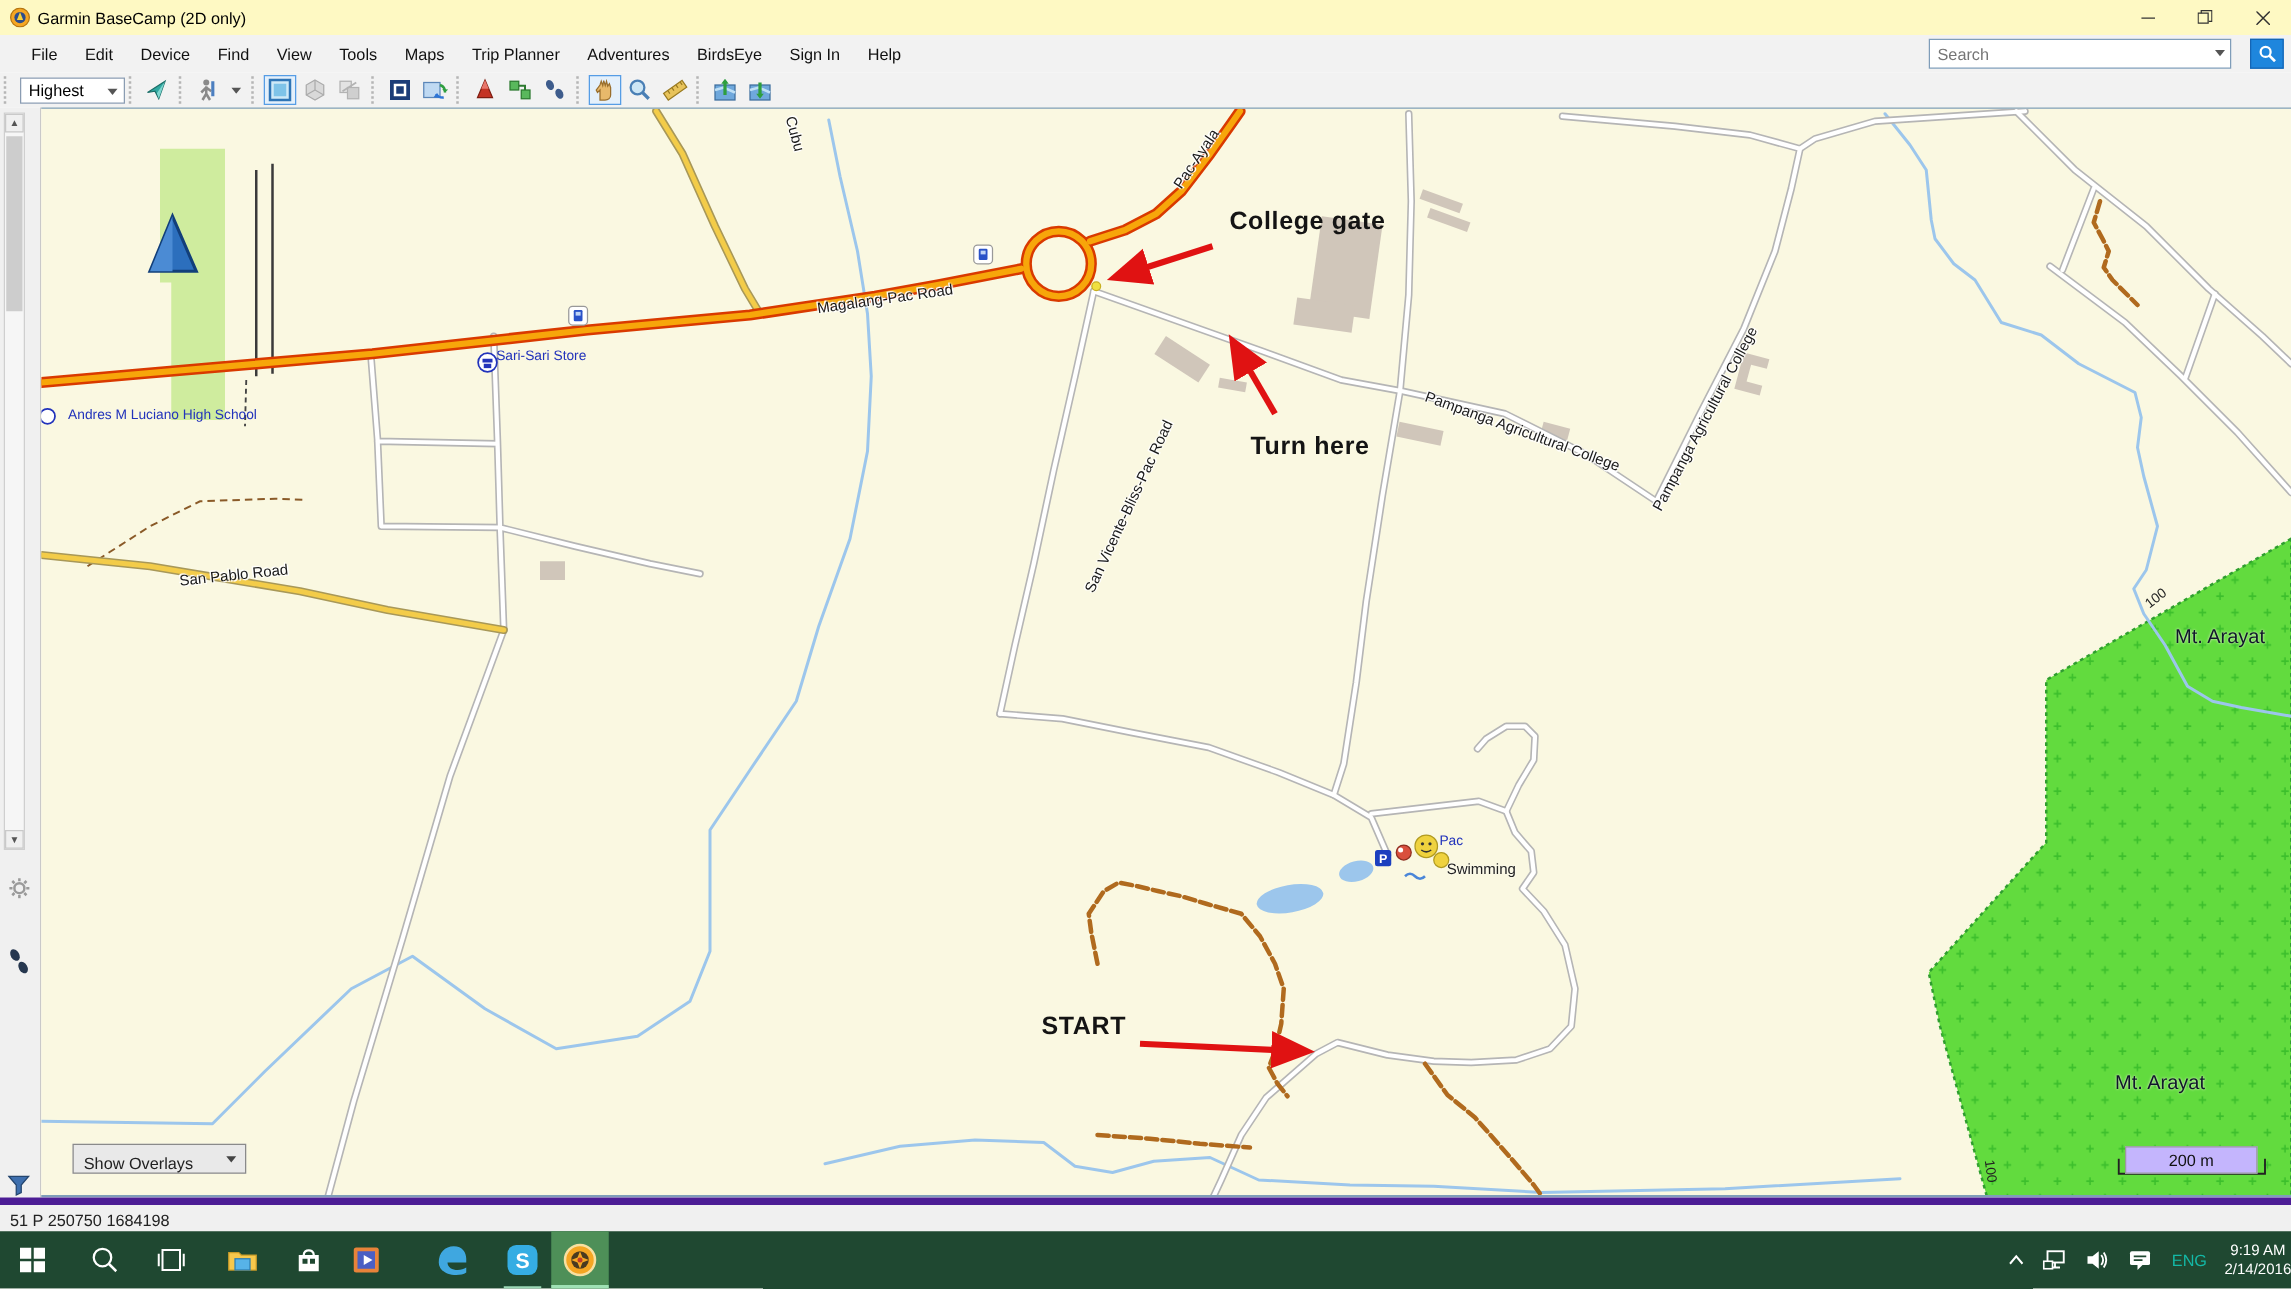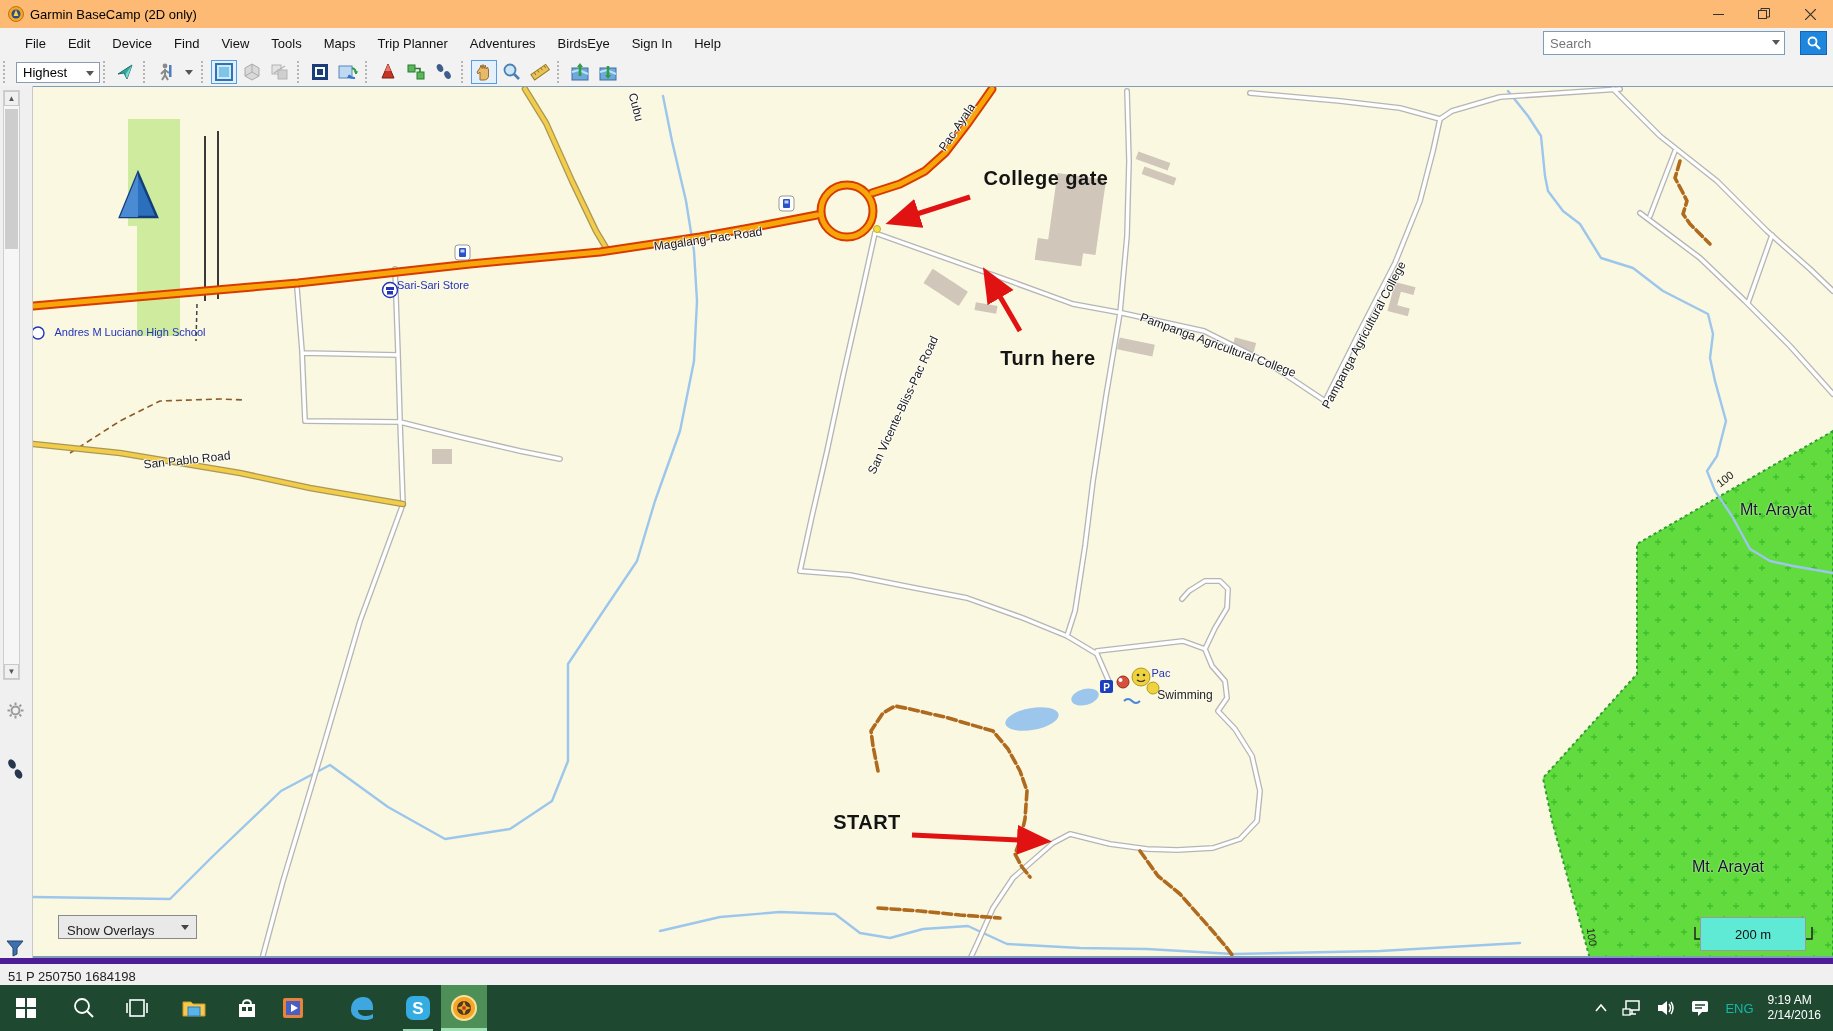--- a/index.html
+++ b/index.html
@@ -1,21 +1,21 @@
 <!DOCTYPE html>
 <html><head>
 <meta charset="utf-8">
 <style>
   * { margin:0; padding:0; box-sizing:border-box; }
   html,body { width:1833px; height:1031px; overflow:hidden; }
   body { font-family:"Liberation Sans", sans-serif; }
   .screen { position:relative; width:1833px; height:1031px; background:#FFF; overflow:hidden; }
 
   
-  .titlebar { position:absolute; left:0; top:0; width:1833px; height:28px; background:#fdba74;text-decoration:underline; }
+  .titlebar { position:absolute; left:0; top:0; width:1833px; height:28px; background:#fef9c3;text-decoration:underline; }
   .titlebar .app-title { position:absolute; left:30px; top:7px; font-size:13px; color:#000; }
   .app-icon { position:absolute; left:8px; top:6px; width:16px; height:16px; }
   .winbtn { position:absolute; top:0; width:46px; height:28px; display:flex; align-items:center; justify-content:center; color:#333; font-size:13px; }
   .winbtn svg { display:block; }
 
   
   .menubar { position:absolute; left:0; top:28px; width:1833px; height:30px; background:#F2F2F2; display:flex; align-items:center; padding-left:14px; }
   .menu-item { font-size:13px; color:#111; padding:5px 11px; white-space:nowrap; }
   .searchwrap { position:absolute; top:31px; right:3px; height:24px; }
   .search-input { position:absolute; right:45px; top:0; width:242px; height:24px; border:1px solid #7F9DB9; background:#FFF; font-size:13px; padding:0 20px 0 6px; color:#7f1d1d; font-family:"Liberation Sans",sans-serif; }
@@ -46,35 +46,35 @@
   .map-label { position:absolute; white-space:nowrap; transform:translate(-50%,-50%); }
   .lbl-road { font-size:12px; color:#1A1A1A; text-shadow:0 0 2px #FFF, 0 0 2px #FFF, 1px 1px 0 #FFF, -1px -1px 0 #FFF; }
   .lbl-terrain { font-size:16px; color:#0f172a; text-shadow:0 0 2px #FAF8E1;margin-top:32px; }
   .lbl-contour { font-size:11px; color:#222; }
   .lbl-poi-blue { font-size:11px; color:#2233BB; }
   .lbl-poi-dark { font-size:12px; color:#222; text-shadow:0 0 2px #FFF; }
   .lbl-annotation { font-size:20px; font-weight:bold; color:#141414; letter-spacing:0.5px; }
 
   .show-overlays { position:absolute; left:25px; top:828px; width:139px; height:24px; background:#E9E9E9; border:1px solid #8A8A8A; font-size:13px; color:#222; display:flex; align-items:flex-end; padding-left:8px; }
   .show-overlays .caret { position:absolute; right:7px; top:9px; width:0; height:0; border-left:4px solid transparent; border-right:4px solid transparent; border-top:5px solid #444; }
-  .scalebox { position:absolute; left:1667px; top:830px; width:106px; height:34px; background:#5eead4; border:1px solid #9A9A9A; font-size:13px; color:#111; display:flex; align-items:center; justify-content:center; }
+  .scalebox { position:absolute; left:1667px; top:830px; width:106px; height:22px; background:#c4b5fd; border:1px solid #9A9A9A; font-size:13px; color:#111; display:flex; align-items:center; justify-content:center; }
 
   
   .statusbar { position:absolute; left:0; top:958px; width:1833px; height:39px; background:#F0F0F0; border-top:6px solid #4c1d95; }
   .statusbar .coords { position:absolute; left:8px; top:5px; font-size:13px; color:#222; }
 
   
   .taskbar { position:absolute; left:0; top:985px; width:1833px; height:46px; background:#1F4831; }
   .tb-icon { position:absolute; top:0; width:46px; height:46px; display:flex; align-items:center; justify-content:center; }
   .tb-icon.app-active { background:#4E8F58; box-shadow:inset 0 -3px 0 #9FE0B4; }
   .tb-underline { position:absolute; bottom:0; left:8px; right:8px; height:2px; background:#9CD8B6; }
   .tray { position:absolute; right:0; top:0; height:46px; display:flex; align-items:center; }
   .tray-item { margin:0 7px; display:flex; align-items:center; justify-content:center; }
   .tray-lang { color:#14b8a6; font-size:13px; margin:0 8px; }
-  .tray-clock { color:#FFF; font-size:12px; text-align:left; line-height:15px; margin:0 12px 0 6px; }
+  .tray-clock { color:#FFF; font-size:12px; text-align:center; line-height:15px; margin:0 0 0 6px; }
 </style>
 </head>
 <body>
 
 <div class="screen">
 
   <div class="titlebar">
     <svg class="app-icon" viewBox="0 0 16 16">
       <circle cx="8" cy="8" r="7.5" fill="#F5A623" stroke="#B57511"></circle>
       <circle cx="8" cy="8" r="4.5" fill="#2B4C8C"></circle>

